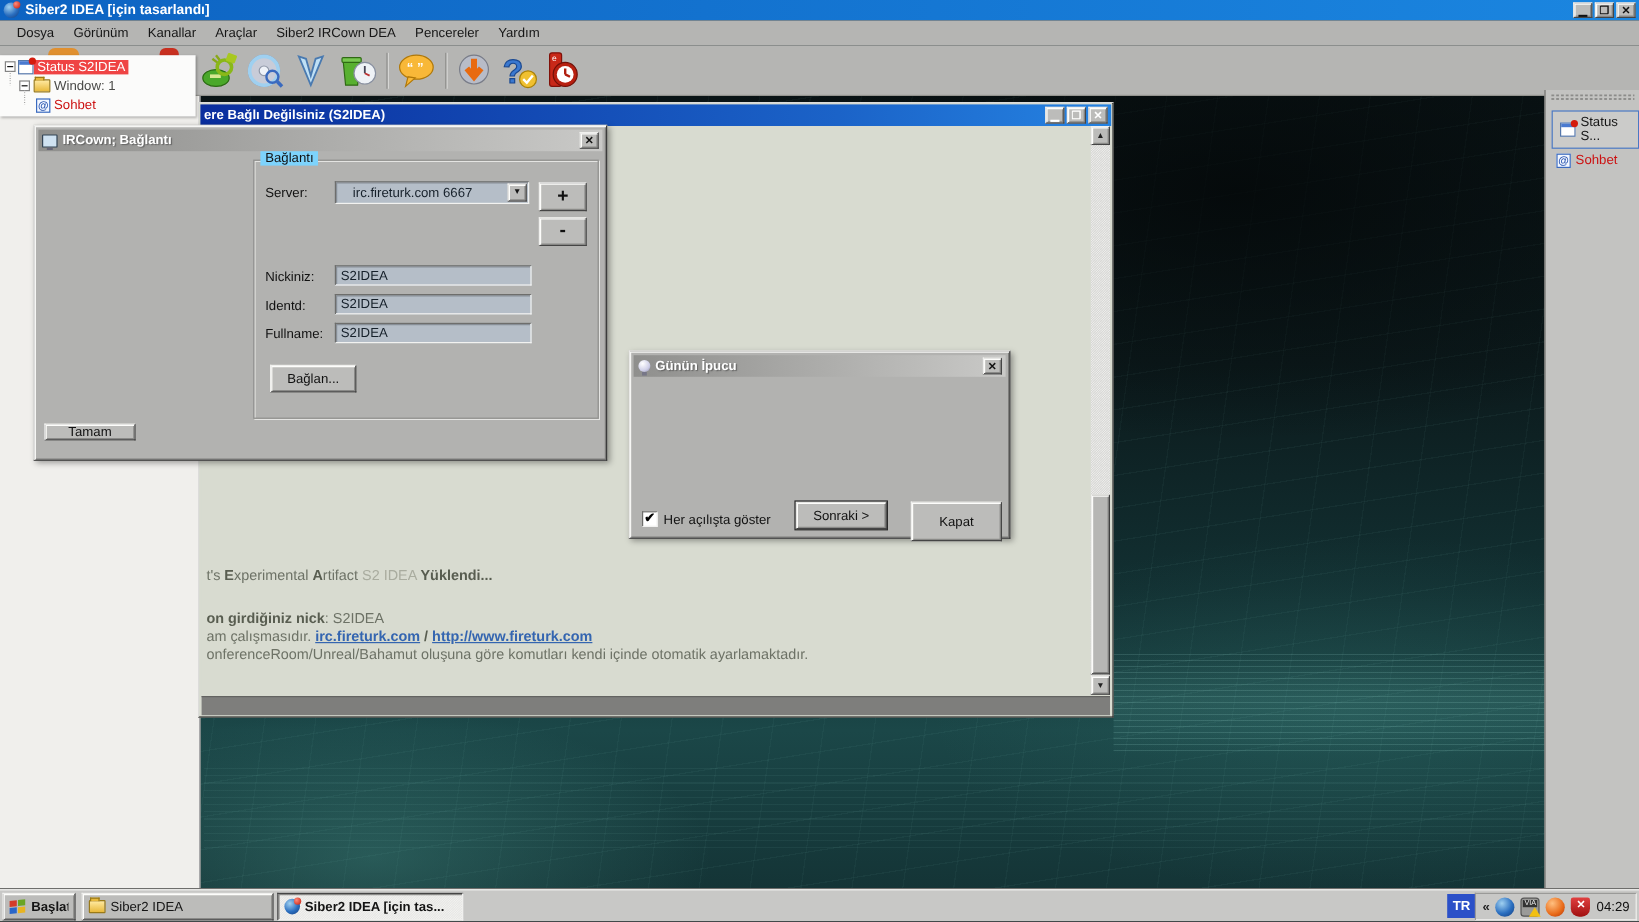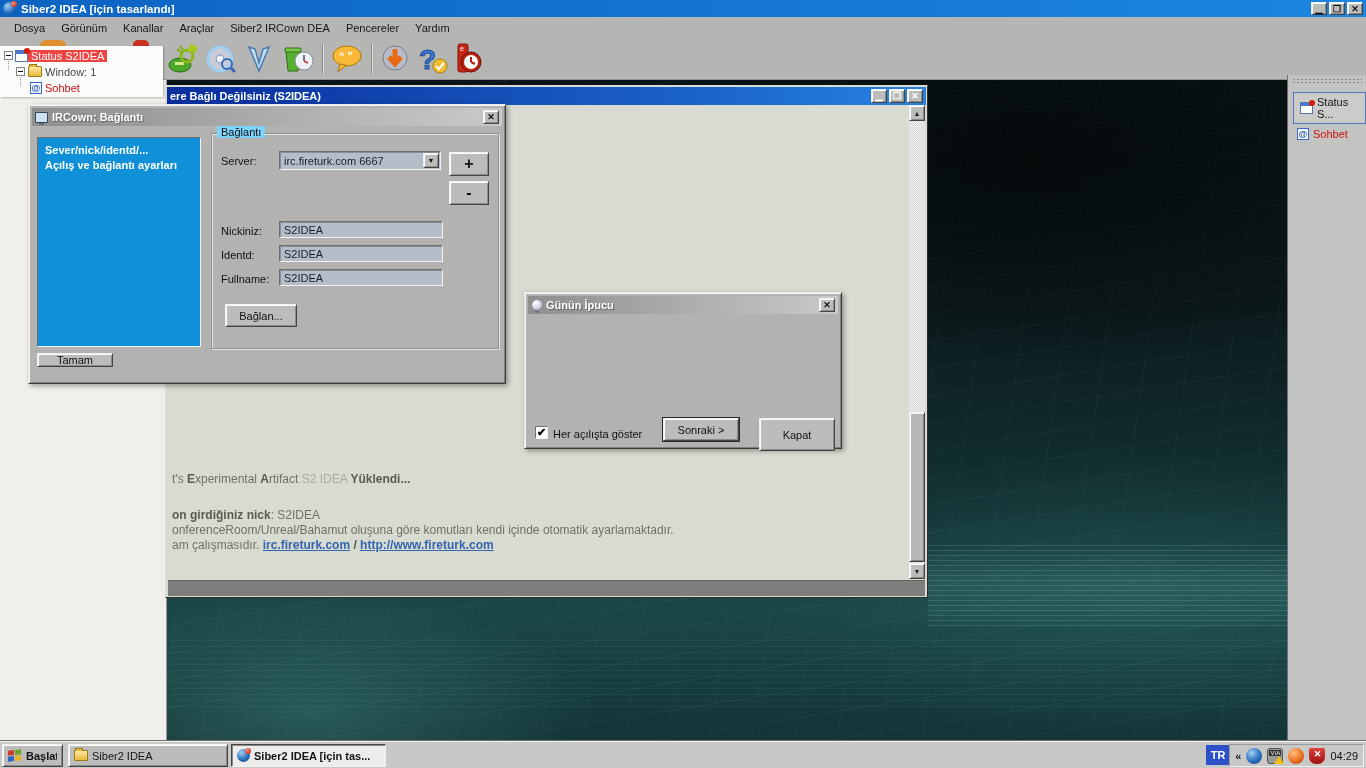--- a/index.html
+++ b/index.html
@@ -91,21 +91,21 @@
   .bulb-icon { width:10px; height:10px; margin-left:4px; border-radius:50%; background:radial-gradient(circle at 35% 30%,#ffffff,#cfcfe8 60%,#8888aa); position:relative; flex:0 0 auto; }
   .bulb-icon::after { content:""; position:absolute; left:3px; bottom:-3px; width:4px; height:3px; background:#777788; }
 
   .connect-dlg { left:28px; top:104px; width:478px; height:280px; }
   .nav-panel { position:absolute; left:8px; top:32px; width:164px; height:210px; background:#0f90d8; color:#fff; font-weight:bold; padding:5px 7px; line-height:15px; border:1px solid #6e6e6c; border-right-color:#f2f2f0; border-bottom-color:#f2f2f0; }
   .groupbox { position:absolute; left:182px; top:28px; width:288px; height:216px; border:1px solid #90908e; box-shadow: inset 1px 1px 0 #e4e4e2, 1px 1px 0 #e4e4e2; }
   .group-label { position:absolute; left:188px; top:21px; background:#7dd3fc; padding:0 4px; font-weight:normal; color:#111; }
   .flabel { position:absolute; color:#111; }
   .field { position:absolute; height:17px; background:#b5bec8; border:1px solid; border-color:#6e6e6c #f2f2f0 #f2f2f0 #6e6e6c; box-shadow: inset 1px 1px 0 rgba(0,0,0,.25); font-family:"Liberation Sans",sans-serif; font-size:11px; color:#16202a; padding:1px 4px; }
   .combo { position:absolute; left:250px; top:46px; width:162px; height:19px; background:#b5bec8; border:1px solid; border-color:#6e6e6c #f2f2f0 #f2f2f0 #6e6e6c; box-shadow: inset 1px 1px 0 rgba(0,0,0,.25); display:flex; align-items:center; }
-  .combo .cv { padding-left:4px; color:#16202a; white-space:nowrap; overflow:hidden; flex:1; }
+  .combo .cv { padding-left:4px; color:#16202a; white-space:nowrap; overflow:hidden; flex:1;margin-left:10px; }
   .combo .carrow { width:16px; height:15px; margin-right:1px; font-size:7px; }
 
   .tip-dlg { left:524px; top:292px; width:318px; height:157px; }
   .tip-text { position:absolute; left:8px; top:26px; width:288px; height:92px; background:#aeaeac; border:1px solid; border-color:#6e6e6c #f2f2f0 #f2f2f0 #6e6e6c; box-shadow: inset 1px 1px 0 rgba(0,0,0,.25); padding:4px 20px 4px 7px; color:#0c0c0c; line-height:14px; }
   .tip-scroll { position:absolute; right:1px; top:1px; bottom:1px; width:14px; background:#c2c2c0; }
   .tip-scroll .sbtn { width:14px; height:14px; color:#8e8e8c; }
   .checkbox { position:absolute; left:10px; top:133px; width:13px; height:13px; background:#fff; border:1px solid; border-color:#6e6e6c #f2f2f0 #f2f2f0 #6e6e6c; font-size:11px; font-weight:bold; color:#000; line-height:11px; text-align:center; }
   .cb-label { position:absolute; left:28px; top:135px; color:#111; }
 
   .pbtn { position:absolute; font-size:11px; color:#111; }
@@ -249,22 +249,22 @@
       <span class="wbtn btn">▁</span>
       <span class="wbtn btn">❒</span>
       <span class="wbtn btn">✕</span>
     </span>
   </div>
   <div class="mdi-body">
     <div class="chat-text">
       <div><span>t's </span><span class="b">E</span><span>xperimental </span><span class="b">A</span><span>rtifact </span><span class="muted">S2 IDEA </span><span class="b">Yüklendi...</span></div>
       <div class="spacer21"></div>
       <div><span class="b">on girdiğiniz nick</span><span>: S2IDEA</span></div>
+      <div><span>am çalışmasıdır. </span><a class="lnk">irc.fireturk.com</a><span class="b"> / </span><a class="lnk">http://www.fireturk.com</a></div>
       <div><span>onferenceRoom/Unreal/Bahamut oluşuna göre komutları kendi içinde otomatik ayarlamaktadır.</span></div>
-      <div><span>am çalışmasıdır. </span><a class="lnk">irc.fireturk.com</a><span class="b"> / </span><a class="lnk">http://www.fireturk.com</a></div>
     </div>
     <div class="vscroll">
       <span class="sbtn btn" style="top:0;">▲</span>
       <div class="strack dither"></div>
       <div class="sthumb raised" style="top:307px; height:150px;"></div>
       <span class="sbtn btn" style="bottom:0;">▼</span>
     </div>
   </div>
   <div class="mdi-bottom"></div>
 </div>
@@ -288,24 +288,20 @@
   </div>
 </div>
 
 <div class="abs dialog connect-dlg">
   <div class="dlg-title">
     <span class="monitor-icon"></span>
     <span class="t">IRCown; Bağlantı</span>
   </div>
   <span class="dlg-x btn" style="top:5px; right:6px;">✕</span>
 
-  <div class="nav-panel">
-    <div>Sever/nick/identd/...</div>
-    <div>Açılış ve bağlantı ayarları</div>
-  </div>
 
   <div class="groupbox"></div>
   <span class="group-label">Bağlantı</span>
 
   <span class="flabel" style="left:192px; top:50px;">Server:</span>
   <div class="combo">
     <span class="cv">irc.fireturk.com 6667</span>
     <span class="carrow btn">▼</span>
   </div>
   <button class="pbtn btn" style="left:420px; top:47px; width:40px; height:24px; font-size:16px; font-weight:bold;">+</button>

